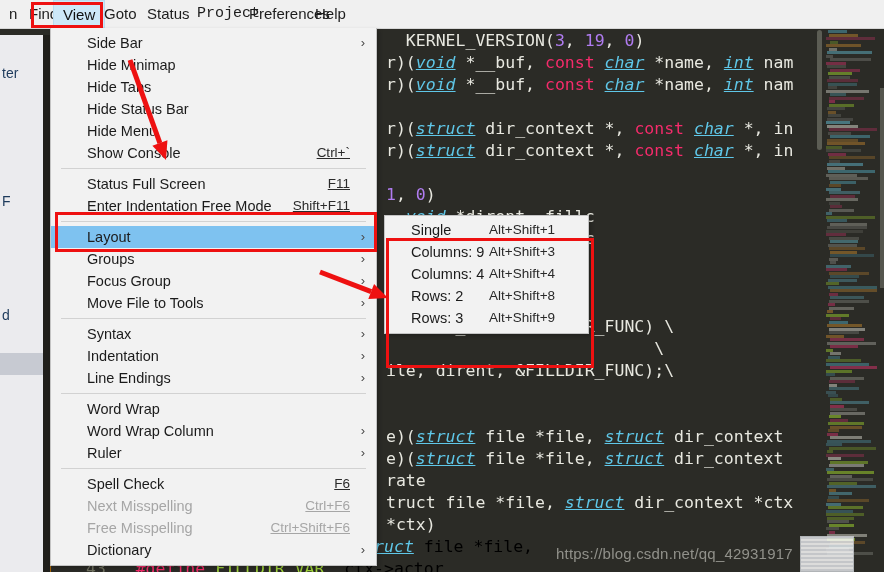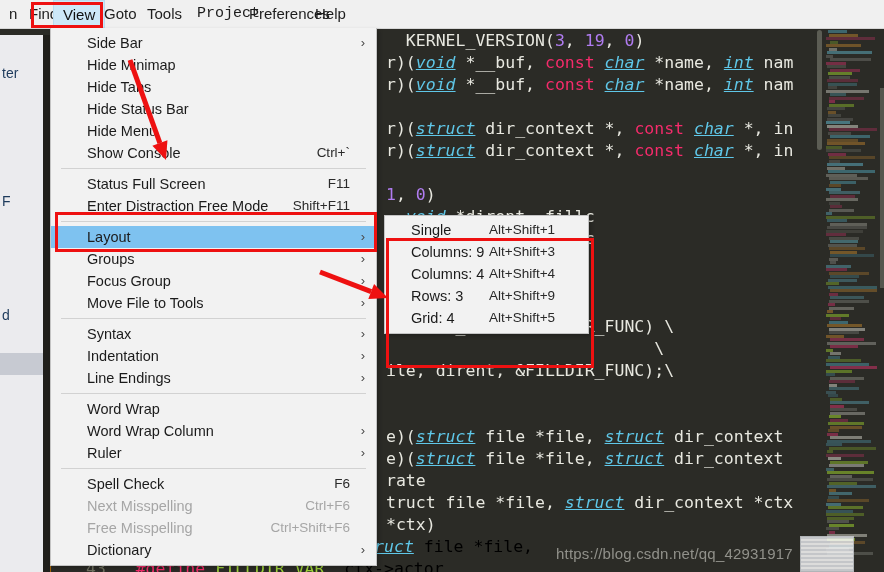--- a/index.html
+++ b/index.html
@@ -106,21 +106,21 @@
     position:relative;height:22px;line-height:22px;
     font-size:14.5px;color:#1b1b1b;
     padding-left:36px;padding-right:12px;
     white-space:nowrap;
     font-family:"Liberation Sans", sans-serif;
   }
   .mi.disabled{color:#a6a6a6;}
   .mi.sel{background:#7ec2f0;}
   .mi .sc{
     position:absolute;right:26px;top:0;height:22px;line-height:22px;
-    font-size:13.5px;color:#2a2a2a;
+    font-size:13.5px;color:#2a2a2a;text-decoration:underline;
   }
   .mi.disabled .sc{color:#a6a6a6;}
   .mi .arw{
     position:absolute;right:11px;top:0;height:22px;line-height:22px;
     font-size:13px;color:#4a4a4a;
   }
   .sep{height:1px;background:#d2d2d2;margin:4px 10px 4px 10px;}
 
   
   .submenu{
@@ -320,37 +320,37 @@
     <div class="lp-darkedge"></div>
   </div>
   <div style="position:absolute;left:43px;top:0;width:7px;height:28px;background:#7d7d78;"></div>
 
   <div class="menubar">
     <div class="menubar-inner" id="menubar-inner">
         <div class="mb-item" style="left: 0px;">n</div>
         <div class="mb-item" style="left: 20px;">Find</div>
         <div class="mb-item active" style="left: 53px;">View</div>
         <div class="mb-item" style="left: 95px;">Goto</div>
-        <div class="mb-item" style="left: 138px;">Tools</div>
+        <div class="mb-item" style="left: 138px;">Status</div>
         <div class="mb-item" style="left: 188px; font-family: Liberation Mono, monospace;">Project</div>
         <div class="mb-item" style="left: 240px;">Preferences</div>
         <div class="mb-item" style="left: 306px;">Help</div>
       </div>
   </div>
 
   <div class="menu" id="view-menu">
       <div class="mi"><span>Side Bar</span><span class="arw">›</span></div>
       <div class="mi"><span>Hide Minimap</span></div>
       <div class="mi"><span>Hide Tabs</span></div>
       <div class="mi"><span>Hide Status Bar</span></div>
       <div class="mi"><span>Hide Menu</span></div>
       <div class="mi"><span>Show Console</span><span class="sc">Ctrl+`</span></div>
       <div class="sep"></div>
       <div class="mi"><span>Status Full Screen</span><span class="sc">F11</span></div>
-      <div class="mi"><span>Enter Distraction Free Mode</span><span class="sc">Shift+F11</span></div>
+      <div class="mi"><span>Enter Indentation Free Mode</span><span class="sc">Shift+F11</span></div>
       <div class="sep"></div>
       <div class="mi sel"><span>Layout</span><span class="arw">›</span></div>
       <div class="mi"><span>Groups</span><span class="arw">›</span></div>
       <div class="mi"><span>Focus Group</span><span class="arw">›</span></div>
       <div class="mi"><span>Move File to Tools</span><span class="arw">›</span></div>
       <div class="sep"></div>
       <div class="mi"><span>Syntax</span><span class="arw">›</span></div>
       <div class="mi"><span>Indentation</span><span class="arw">›</span></div>
       <div class="mi"><span>Line Endings</span><span class="arw">›</span></div>
       <div class="sep"></div>
@@ -361,22 +361,22 @@
       <div class="mi"><span>Spell Check</span><span class="sc">F6</span></div>
       <div class="mi disabled"><span>Next Misspelling</span><span class="sc">Ctrl+F6</span></div>
       <div class="mi disabled"><span>Free Misspelling</span><span class="sc">Ctrl+Shift+F6</span></div>
       <div class="mi"><span>Dictionary</span><span class="arw">›</span></div>
     </div>
 
   <div class="submenu" id="layout-submenu">
       <div class="smi"><span>Single</span><span class="sc">Alt+Shift+1</span></div>
       <div class="smi"><span>Columns: 9</span><span class="sc">Alt+Shift+3</span></div>
       <div class="smi"><span>Columns: 4</span><span class="sc">Alt+Shift+4</span></div>
+      <div class="smi"><span>Rows: 2</span><span class="sc">Alt+Shift+8</span></div>
       <div class="smi"><span>Rows: 3</span><span class="sc">Alt+Shift+9</span></div>
-      <div class="smi"><span>Grid: 4</span><span class="sc">Alt+Shift+5</span></div>
     </div>
 
   <div id="annots">
       <div class="rbox" style="left: 31px; top: 2px; width: 72px; height: 26px; border-color: rgb(238, 17, 17);"></div>
       <div class="rbox" style="left: 55px; top: 212px; width: 322px; height: 40px; border-color: rgb(238, 17, 17);"></div>
       <div class="rbox" style="left: 386px; top: 238px; width: 208px; height: 130px; border-color: rgb(238, 17, 17);"></div>
       <svg class="rarrow" width="884" height="572" style="left: 0px; top: 0px;">
         <line x1="130" y1="60" x2="159.90304957109066" y2="143.0640265863629" stroke="#ee1111" stroke-width="5"></line>
         <polygon points="166,160 152.37595027614086,145.77378233254484 167.43014886604047,140.35427084018096" fill="#ee1111"></polygon>
       </svg>

